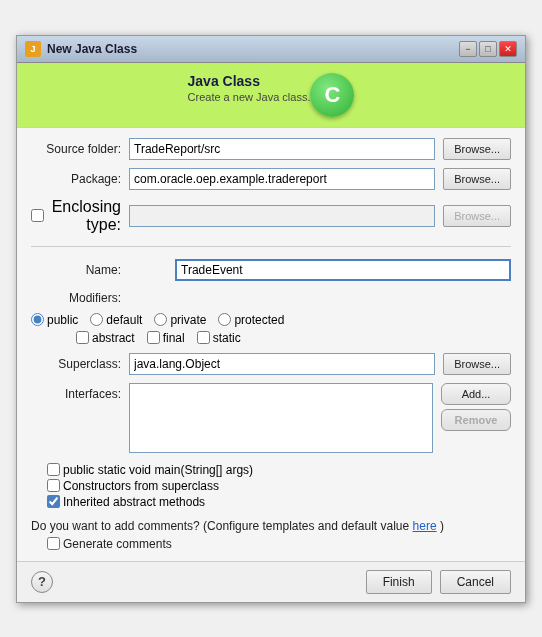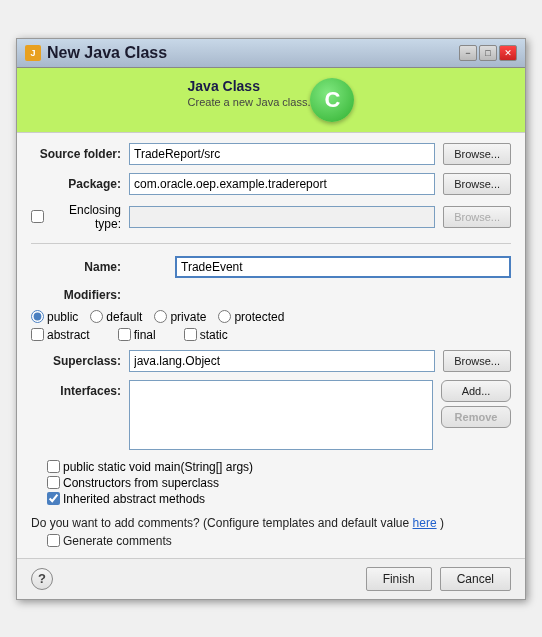--- a/index.html
+++ b/index.html
@@ -37,21 +37,21 @@
       border-radius: 2px;
       display: flex;
       align-items: center;
       justify-content: center;
       font-size: 9px;
       color: white;
       font-weight: bold;
     }
     .title-bar-text {
       flex: 1;
-      font-size: 16px;
+      font-size: 12px;
       color: #1a1a2e;
       font-weight: 600;
     }
     .title-bar-controls {
       display: flex;
       gap: 2px;
     }
     .title-btn {
       width: 18px;
       height: 16px;
@@ -107,21 +107,20 @@
       display: flex;
       align-items: center;
       gap: 8px;
     }
     .form-label {
       width: 90px;
       text-align: right;
       color: #222;
       font-size: 12px;
       flex-shrink: 0;
-      font-weight: bold;
     }
     .form-input {
       flex: 1;
       height: 22px;
       border: 1px solid #7a9ec0;
       padding: 2px 4px;
       font-size: 12px;
       background: white;
       outline: none;
     }
@@ -314,21 +313,21 @@
 
     <div class="form-row">
       <span class="form-label">Package:</span>
       <input class="form-input" type="text" value="com.oracle.oep.example.tradereport" style="">
       <button class="browse-btn">Browse...</button>
     </div>
 
     <div class="form-row">
       <div class="enclosing-check">
         <input type="checkbox" id="enclosing-cb" style="">
-        <label for="enclosing-cb" style="font-size:12px;cursor:pointer;">Enclosing type:</label>
+        <label for="enclosing-cb" style="font-size:16px;cursor:pointer;">Enclosing type:</label>
       </div>
       <input class="form-input" type="text" value="" disabled="" style="background: rgb(240, 240, 240);">
       <button class="browse-btn" disabled="">Browse...</button>
     </div>
 
     <div class="separator"></div>
 
     <div class="form-row">
       <span class="form-label">Name:</span>
       <input class="form-input highlighted" type="text" value="TradeEvent" style="border: 2px solid rgb(74, 127, 192); margin-left: 46px;">
@@ -348,21 +347,21 @@
           </label>
           <label class="radio-item">
             <input type="radio" name="modifier" style="">
             <span>private</span>
           </label>
           <label class="radio-item">
             <input type="radio" name="modifier" style="">
             <span>protected</span>
           </label>
         </div>
-        <div style="display:flex;gap:28px;">
+        <div style="display:flex;gap:12px;margin-left:45px;">
           <label class="check-item">
             <input type="checkbox" style="">
             <span>abstract</span>
           </label>
           <label class="check-item">
             <input type="checkbox" style="">
             <span>final</span>
           </label>
           <label class="check-item">
             <input type="checkbox" style="">

